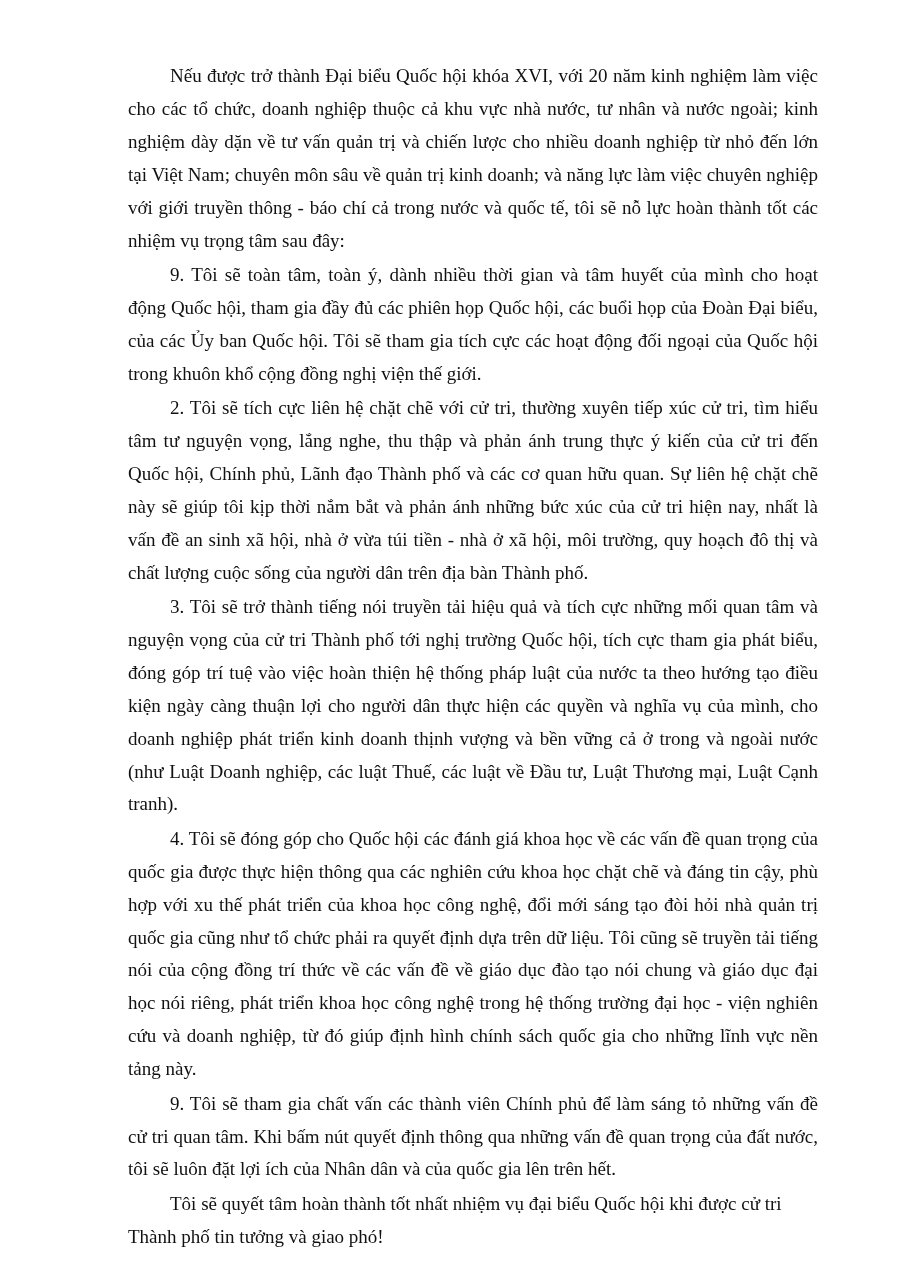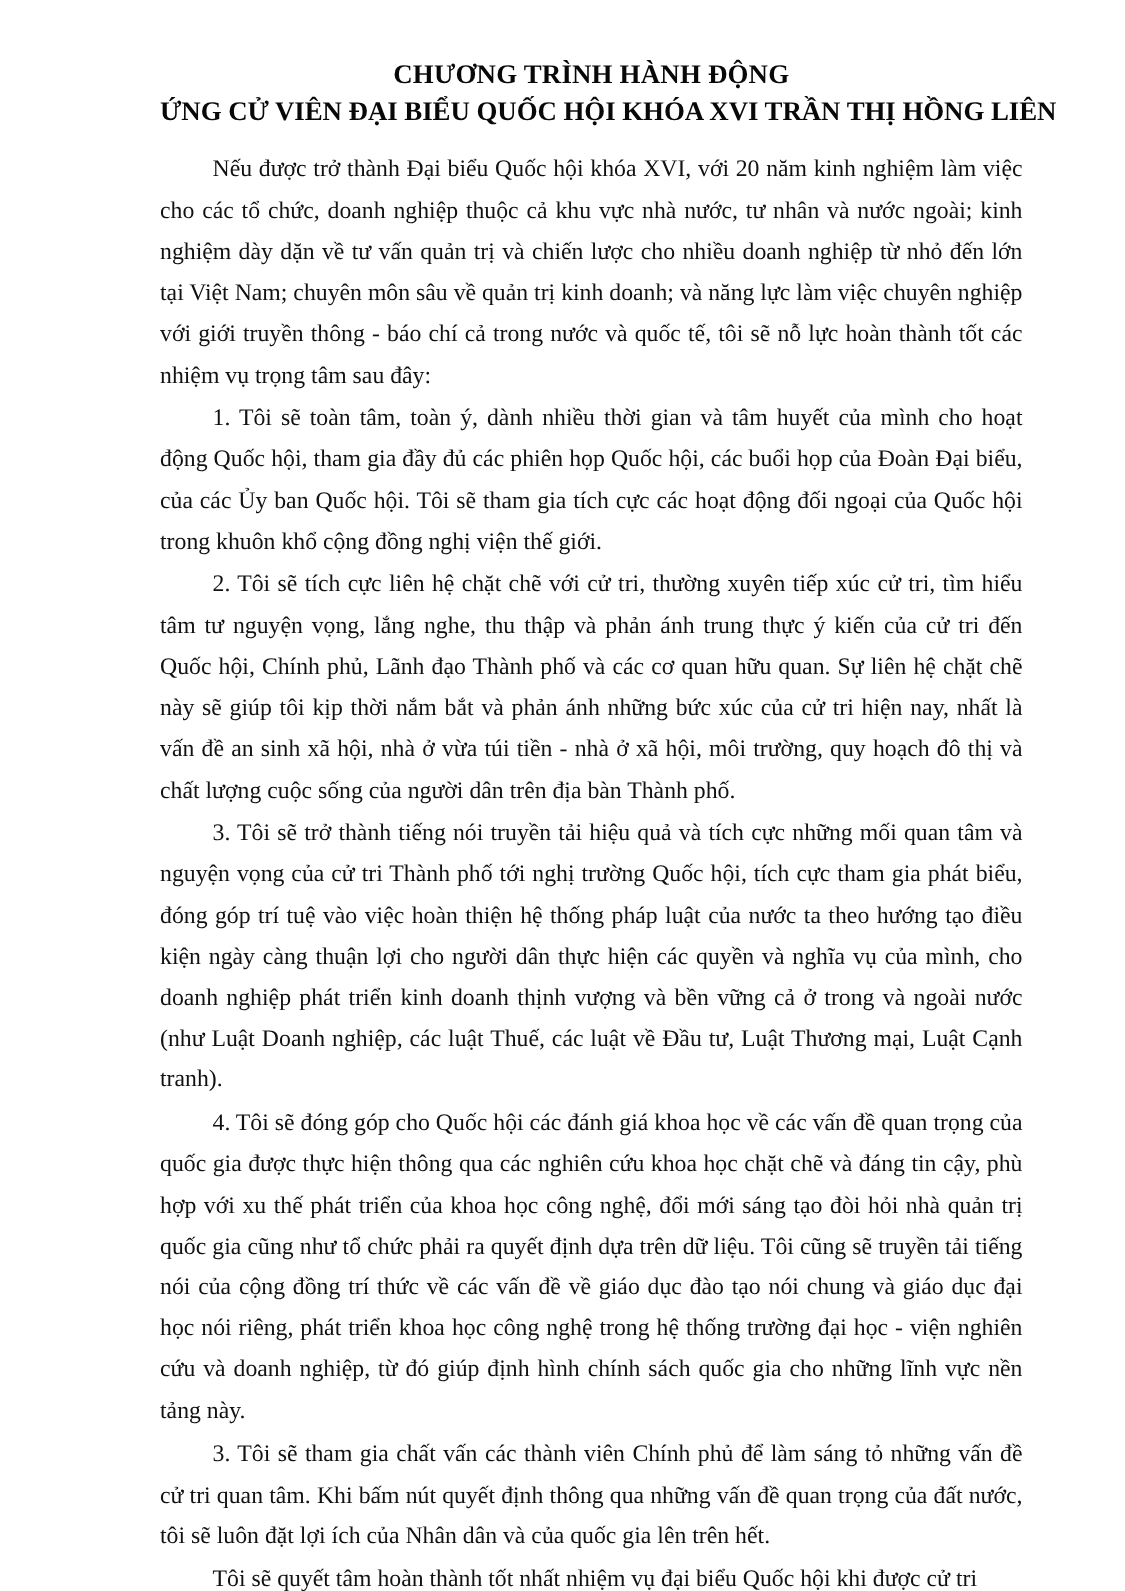--- a/index.html
+++ b/index.html
@@ -70,33 +70,29 @@
   .para:last-child {
     text-align: left;
   }
 </style>
 </head>
 <body>
 
 <div class="page">
   <div class="doc-body">
 
-    <h1 class="doc-title">
-      <span class="title-line title-line-1">CHƯƠNG TRÌNH HÀNH ĐỘNG</span>
-      <span class="title-line title-line-2">ỨNG CỬ VIÊN ĐẠI BIỂU QUỐC HỘI KHÓA XVI TRẦN THỊ HỒNG LIÊN</span>
-    </h1>
 
     <p class="para first-para">Nếu được trở thành Đại biểu Quốc hội khóa XVI, với 20 năm kinh nghiệm làm việc cho các tổ chức, doanh nghiệp thuộc cả khu vực nhà nước, tư nhân và nước ngoài; kinh nghiệm dày dặn về tư vấn quản trị và chiến lược cho nhiều doanh nghiệp từ nhỏ đến lớn tại Việt Nam; chuyên môn sâu về quản trị kinh doanh; và năng lực làm việc chuyên nghiệp với giới truyền thông - báo chí cả trong nước và quốc tế, tôi sẽ nỗ lực hoàn thành tốt các nhiệm vụ trọng tâm sau đây:</p>
 
-    <p class="para">1. Tôi sẽ toàn tâm, toàn ý, dành nhiều thời gian và tâm huyết của mình cho hoạt động Quốc hội, tham gia đầy đủ các phiên họp Quốc hội, các buổi họp của Đoàn Đại biểu, của các Ủy ban Quốc hội. Tôi sẽ tham gia tích cực các hoạt động đối ngoại của Quốc hội trong khuôn khổ cộng đồng nghị viện thế giới.</p>
+    <p class="para">9. Tôi sẽ toàn tâm, toàn ý, dành nhiều thời gian và tâm huyết của mình cho hoạt động Quốc hội, tham gia đầy đủ các phiên họp Quốc hội, các buổi họp của Đoàn Đại biểu, của các Ủy ban Quốc hội. Tôi sẽ tham gia tích cực các hoạt động đối ngoại của Quốc hội trong khuôn khổ cộng đồng nghị viện thế giới.</p>
 
     <p class="para">2. Tôi sẽ tích cực liên hệ chặt chẽ với cử tri, thường xuyên tiếp xúc cử tri, tìm hiểu tâm tư nguyện vọng, lắng nghe, thu thập và phản ánh trung thực ý kiến của cử tri đến Quốc hội, Chính phủ, Lãnh đạo Thành phố và các cơ quan hữu quan. Sự liên hệ chặt chẽ này sẽ giúp tôi kịp thời nắm bắt và phản ánh những bức xúc của cử tri hiện nay, nhất là vấn đề an sinh xã hội, nhà ở vừa túi tiền - nhà ở xã hội, môi trường, quy hoạch đô thị và chất lượng cuộc sống của người dân trên địa bàn Thành phố.</p>
 
     <p class="para">3. Tôi sẽ trở thành tiếng nói truyền tải hiệu quả và tích cực những mối quan tâm và nguyện vọng của cử tri Thành phố tới nghị trường Quốc hội, tích cực tham gia phát biểu, đóng góp trí tuệ vào việc hoàn thiện hệ thống pháp luật của nước ta theo hướng tạo điều kiện ngày càng thuận lợi cho người dân thực hiện các quyền và nghĩa vụ của mình, cho doanh nghiệp phát triển kinh doanh thịnh vượng và bền vững cả ở trong và ngoài nước (như Luật Doanh nghiệp, các luật Thuế, các luật về Đầu tư, Luật Thương mại, Luật Cạnh tranh).</p>
 
     <p class="para">4. Tôi sẽ đóng góp cho Quốc hội các đánh giá khoa học về các vấn đề quan trọng của quốc gia được thực hiện thông qua các nghiên cứu khoa học chặt chẽ và đáng tin cậy, phù hợp với xu thế phát triển của khoa học công nghệ, đổi mới sáng tạo đòi hỏi nhà quản trị quốc gia cũng như tổ chức phải ra quyết định dựa trên dữ liệu. Tôi cũng sẽ truyền tải tiếng nói của cộng đồng trí thức về các vấn đề về giáo dục đào tạo nói chung và giáo dục đại học nói riêng, phát triển khoa học công nghệ trong hệ thống trường đại học - viện nghiên cứu và doanh nghiệp, từ đó giúp định hình chính sách quốc gia cho những lĩnh vực nền tảng này.</p>
 
-    <p class="para">3. Tôi sẽ tham gia chất vấn các thành viên Chính phủ để làm sáng tỏ những vấn đề cử tri quan tâm. Khi bấm nút quyết định thông qua những vấn đề quan trọng của đất nước, tôi sẽ luôn đặt lợi ích của Nhân dân và của quốc gia lên trên hết.</p>
+    <p class="para">9. Tôi sẽ tham gia chất vấn các thành viên Chính phủ để làm sáng tỏ những vấn đề cử tri quan tâm. Khi bấm nút quyết định thông qua những vấn đề quan trọng của đất nước, tôi sẽ luôn đặt lợi ích của Nhân dân và của quốc gia lên trên hết.</p>
 
     <p class="para">Tôi sẽ quyết tâm hoàn thành tốt nhất nhiệm vụ đại biểu Quốc hội khi được cử tri Thành phố tin tưởng và giao phó!</p>
 
   </div>
 </div>
 
 </body></html>

